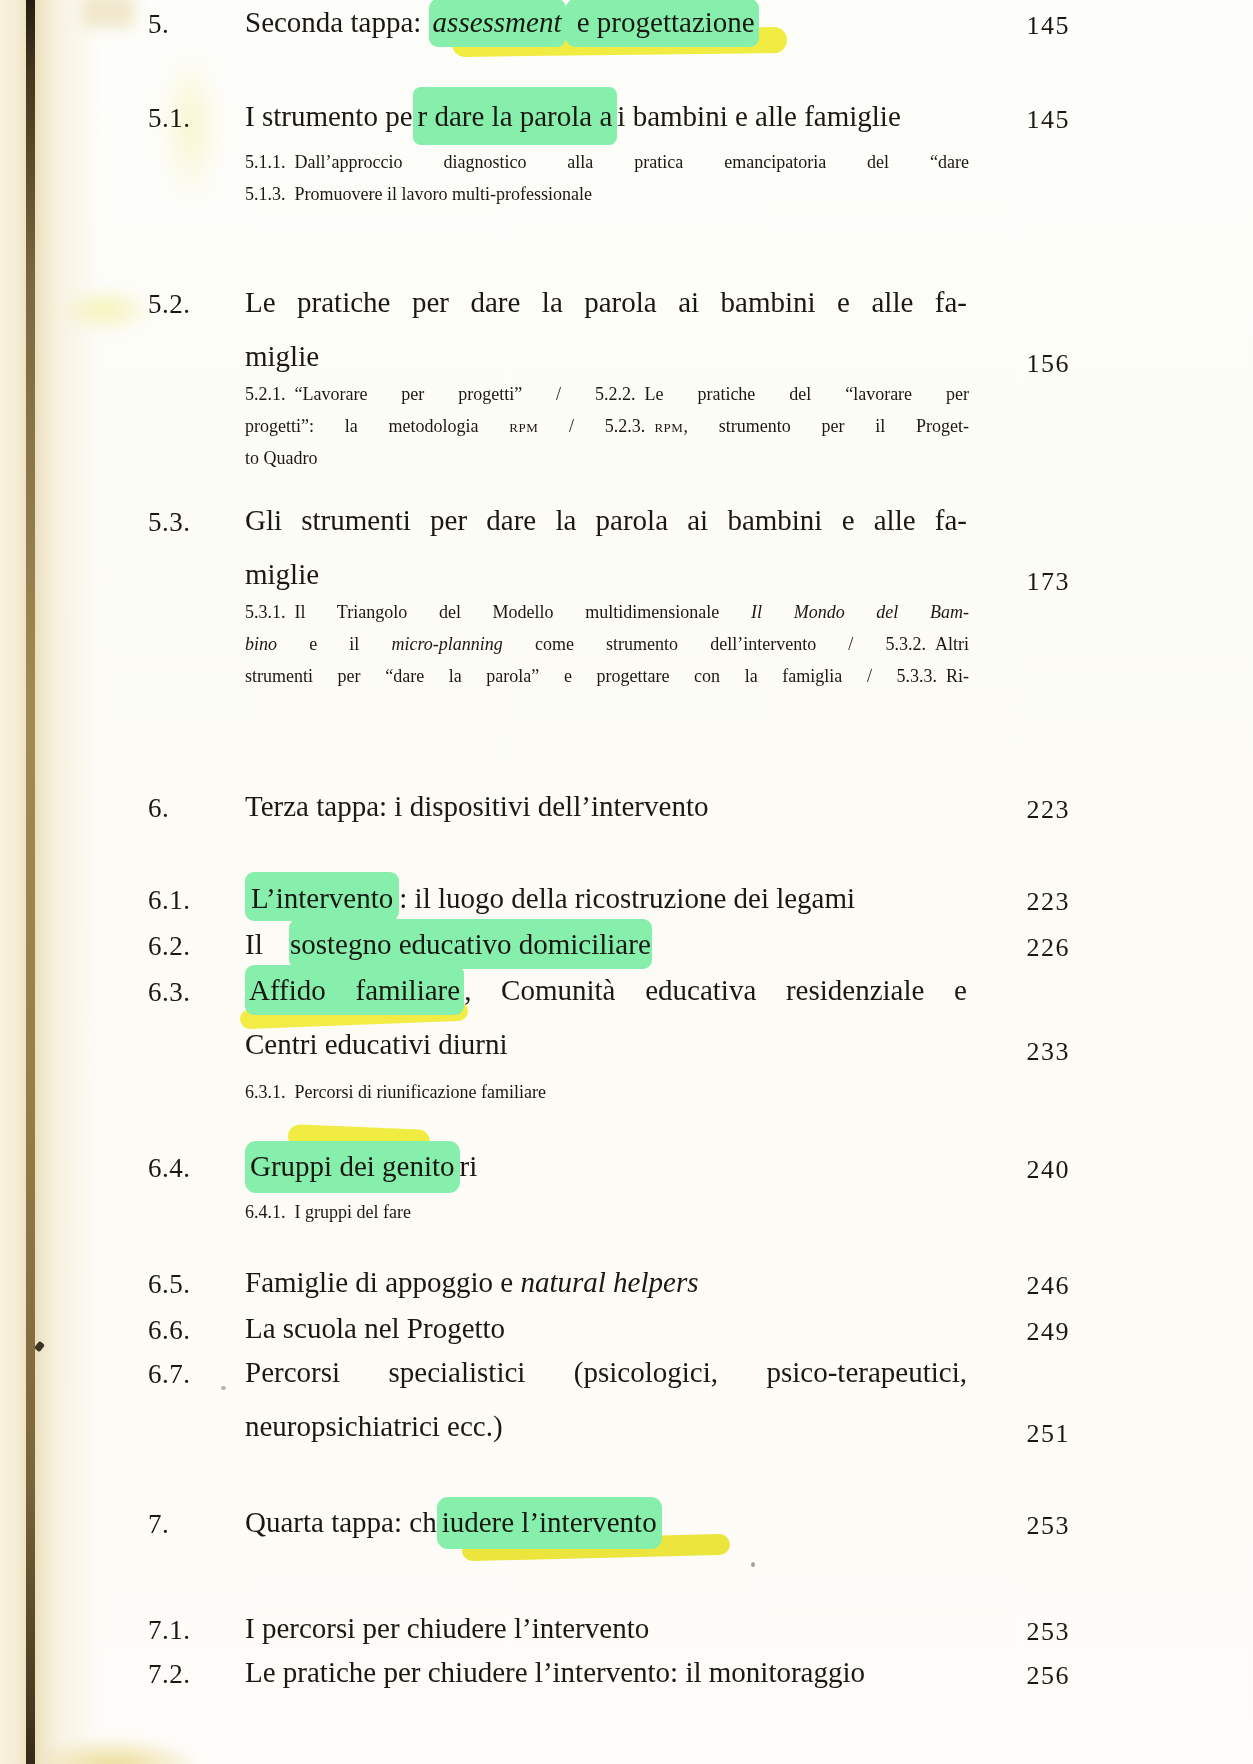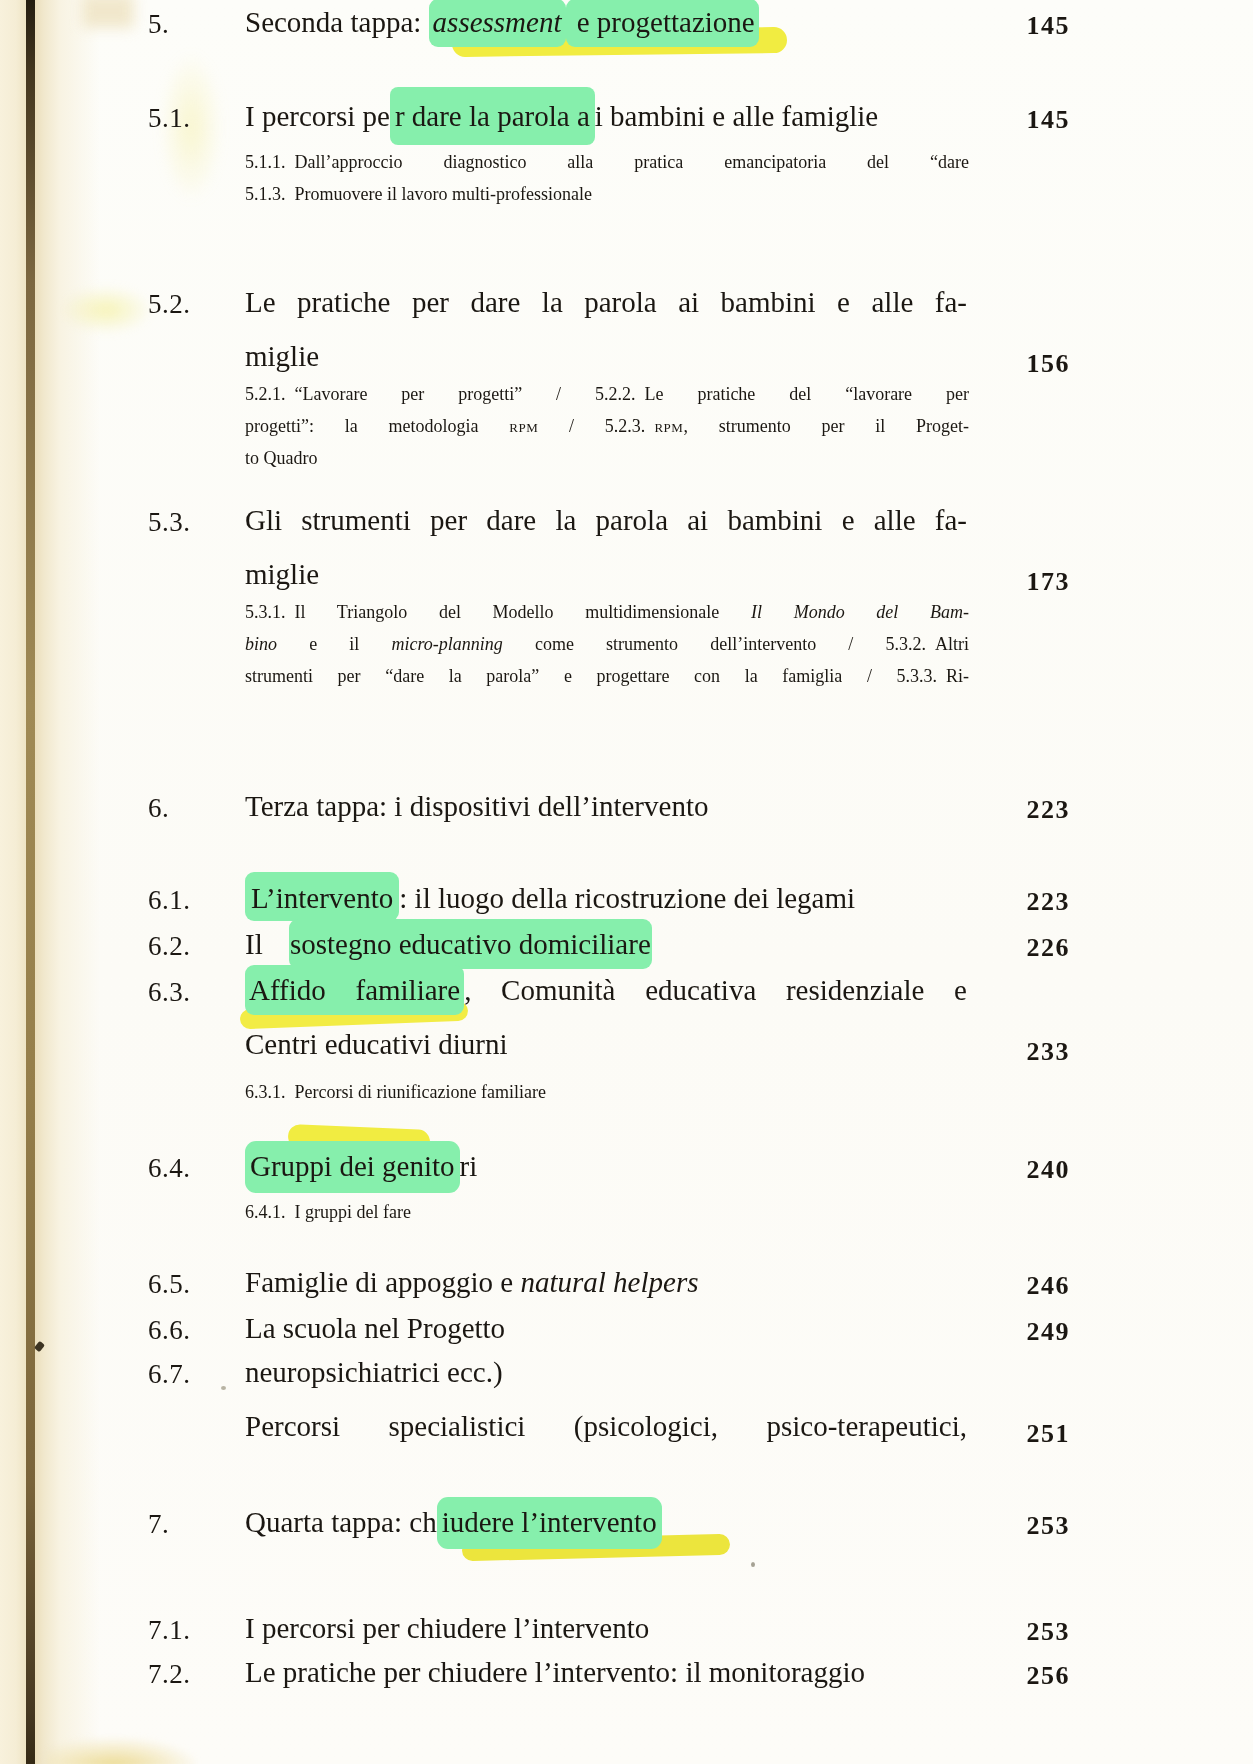--- a/index.html
+++ b/index.html
@@ -28,21 +28,21 @@
   .speck-3{left:751px;top:1562px;width:4px;height:5px;background:#6b6552;border-radius:50%;opacity:.6;}
   
   .row{position:absolute;left:0;width:1253px;}
   .num{position:absolute;left:148px;top:7px;font-size:27px;line-height:30px;letter-spacing:.5px;}
   .title{position:absolute;left:245px;width:722px;font-size:29px;z-index:2;}
   .title .line{line-height:40px;min-height:40px;}
   .title .line + .line{margin-top:14px;}
   .sub{position:absolute;left:245px;top:0;width:724px;font-size:18px;z-index:2;}
   .sub .line{line-height:32px;}
   .j{text-align:justify;text-align-last:justify;}
-  .page{position:absolute;left:985px;width:85px;top:9px;text-align:right;font-size:26px;letter-spacing:1.5px;z-index:2;font-weight:bold;}
+  .page{position:absolute;left:985px;width:85px;top:9px;text-align:right;font-size:26px;letter-spacing:1.5px;z-index:2;}
   .pg2{top:67px;}
   .i{font-style:italic;}
   .sc{font-variant:small-caps;letter-spacing:.03em;}
   
   .hl{background:#86efac;border-radius:9px;padding:7px 4px 9px;box-decoration-break:clone;-webkit-box-decoration-break:clone;}
   .re1 .hl{padding:13px 5px 13px;border-radius:8px;}
   .re5h .hl{padding:10px 6px 7px;}
   .re6h .hl{padding:9px 1px 9px;margin-left:19px;}
   .re7h .hl{padding:9px 4px 9px;}
   .re8h .hl{padding:9px 5px 11px;border-radius:11px;}
@@ -71,21 +71,21 @@
   <div class="blob blob-5"></div>
   <div class="title">
     <div class="line"><span>Seconda tappa: </span><span class="i hl">assessment</span><span class="hl"> e progettazione</span></div>
   </div>
   <span class="page">145</span>
 </div>
 
 <div class="row re1" style="top:96px">
   <span class="num">5.1.</span>
   <div class="title">
-    <div class="line"><span>I percorsi pe</span><span class="hl">r dare la parola a</span><span>i bambini e alle famiglie</span></div>
+    <div class="line"><span>I strumento pe</span><span class="hl">r dare la parola a</span><span>i bambini e alle famiglie</span></div>
   </div>
   <span class="page">145</span>
 </div>
 <div class="row" style="top:146px">
   <div class="sub">
     <div class="line j"><span>5.1.1. Dall’approccio diagnostico alla pratica emancipatoria del “dare</span></div>
     <div class="line"><span>5.1.3. Promuovere il lavoro multi-professionale</span></div>
   </div>
 </div>
 
@@ -186,22 +186,22 @@
   <span class="num">6.6.</span>
   <div class="title">
     <div class="line"><span>La scuola nel Progetto</span></div>
   </div>
   <span class="page">249</span>
 </div>
 
 <div class="row" style="top:1352px">
   <span class="num">6.7.</span>
   <div class="title">
+    <div class="line j"><span>Percorsi specialistici (psicologici, psico-terapeutici,</span></div>
     <div class="line"><span>neuropsichiatrici ecc.)</span></div>
-    <div class="line j"><span>Percorsi specialistici (psicologici, psico-terapeutici,</span></div>
   </div>
   <span class="page pg2">251</span>
 </div>
 
 <div class="row re12h" style="top:1502px">
   <span class="num">7.</span>
   <div class="blob blob-7"></div>
   <div class="title">
     <div class="line"><span>Quarta tappa: ch</span><span class="hl">iudere l’intervento</span></div>
   </div>

